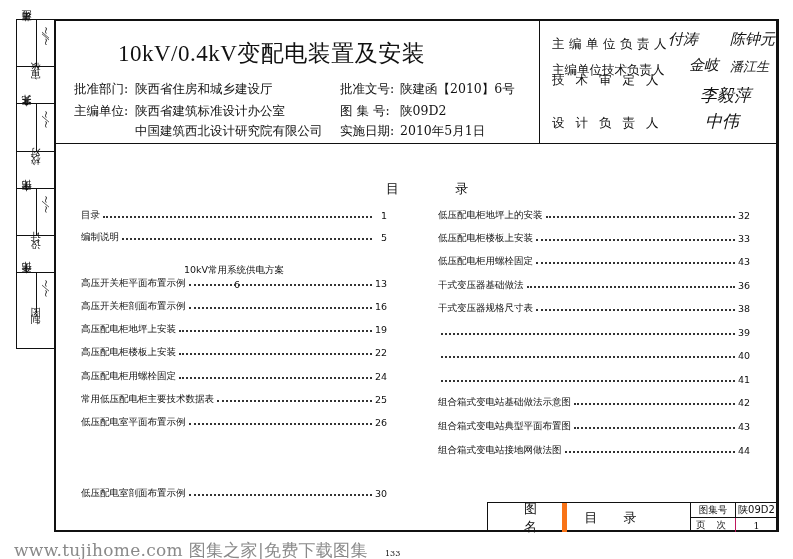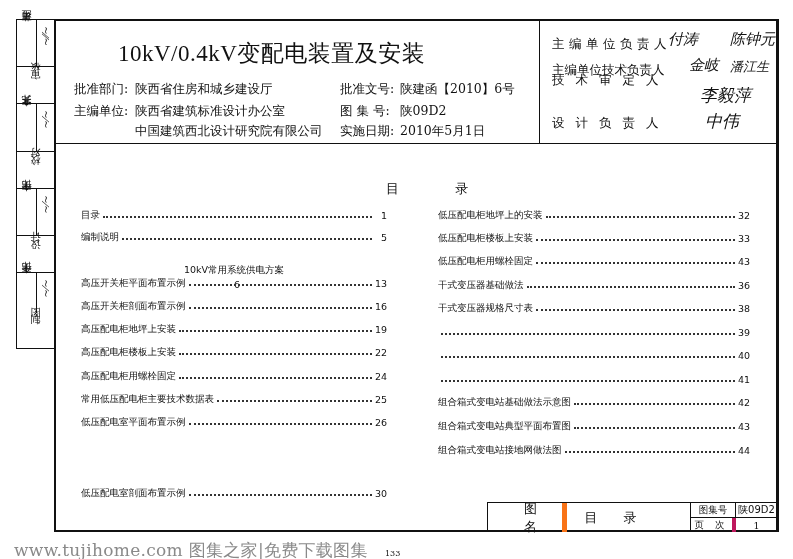--- a/index.html
+++ b/index.html
@@ -206,18 +206,18 @@
       <span class="dots"></span>
       <span class="pg">44</span>
     </div>
 </div>
 
 <div class="tb">
   <div class="tbc" style="left:0;top:0;width:43px;height:29px;border-right:5px solid #f97316;font-size:13px;letter-spacing:6px;margin-left:36px;">图 名</div>
   <div class="tbc" style="left:43px;top:0;width:160px;height:29px;border-right:1px solid #111;font-size:13px;">目　　录</div>
   <div class="tbc" style="left:203px;top:0;width:45px;height:15px;border-right:1px solid #111;border-bottom:1px solid #111;font-size:9.5px;">图集号</div>
   <div class="tbc" style="left:248px;top:0;width:41px;height:15px;border-bottom:1px solid #111;font-size:10px;font-family:'DejaVu Sans',sans-serif;">陕09D2</div>
-  <div class="tbc" style="left:203px;top:15px;width:45px;height:14px;border-right:4px solid #be185d;font-size:9.5px;letter-spacing:4px;">页 次</div>
+  <div class="tbc" style="left:203px;top:15px;width:45px;height:14px;border-right:1px solid #be185d;font-size:9.5px;letter-spacing:4px;">页 次</div>
   <div class="tbc" style="left:248px;top:15px;width:41px;height:14px;font-size:9.5px;">1</div>
 </div>
 
 <div class="watermark">www.tujihome.com 图集之家|免费下载图集</div>
 <div class="pagenum">133</div>
 
 </body></html>

